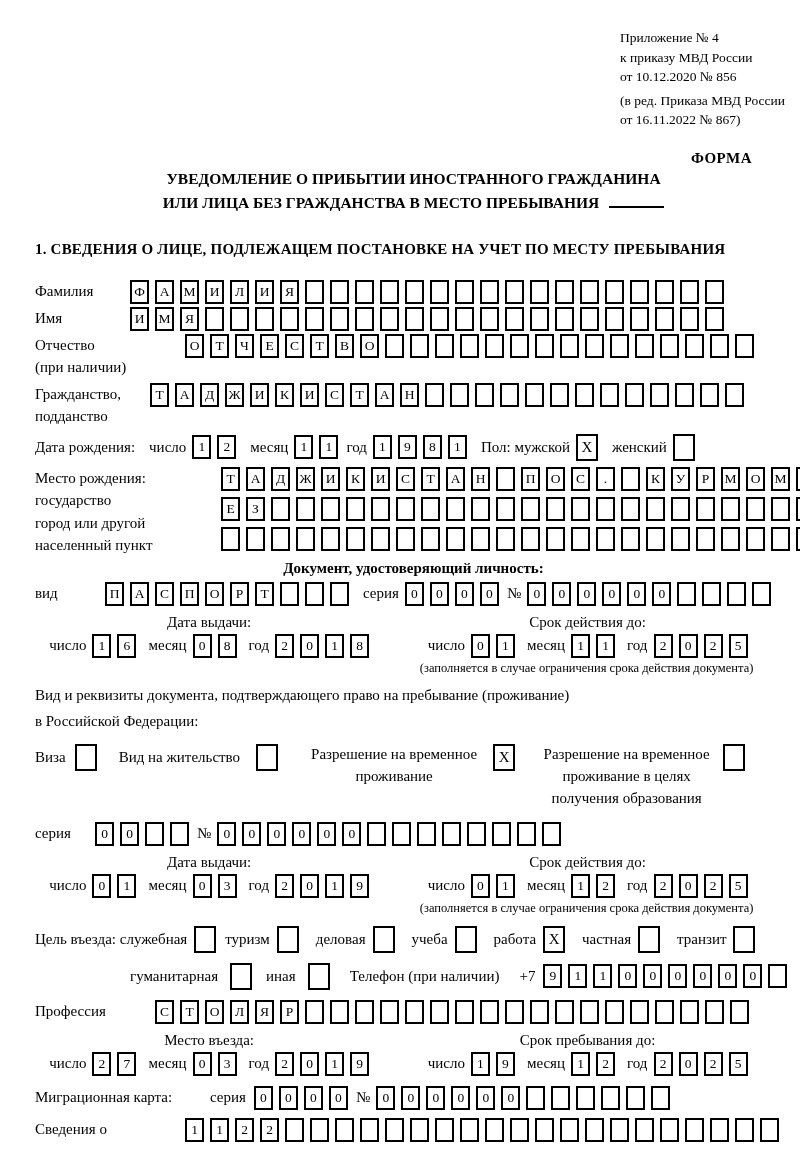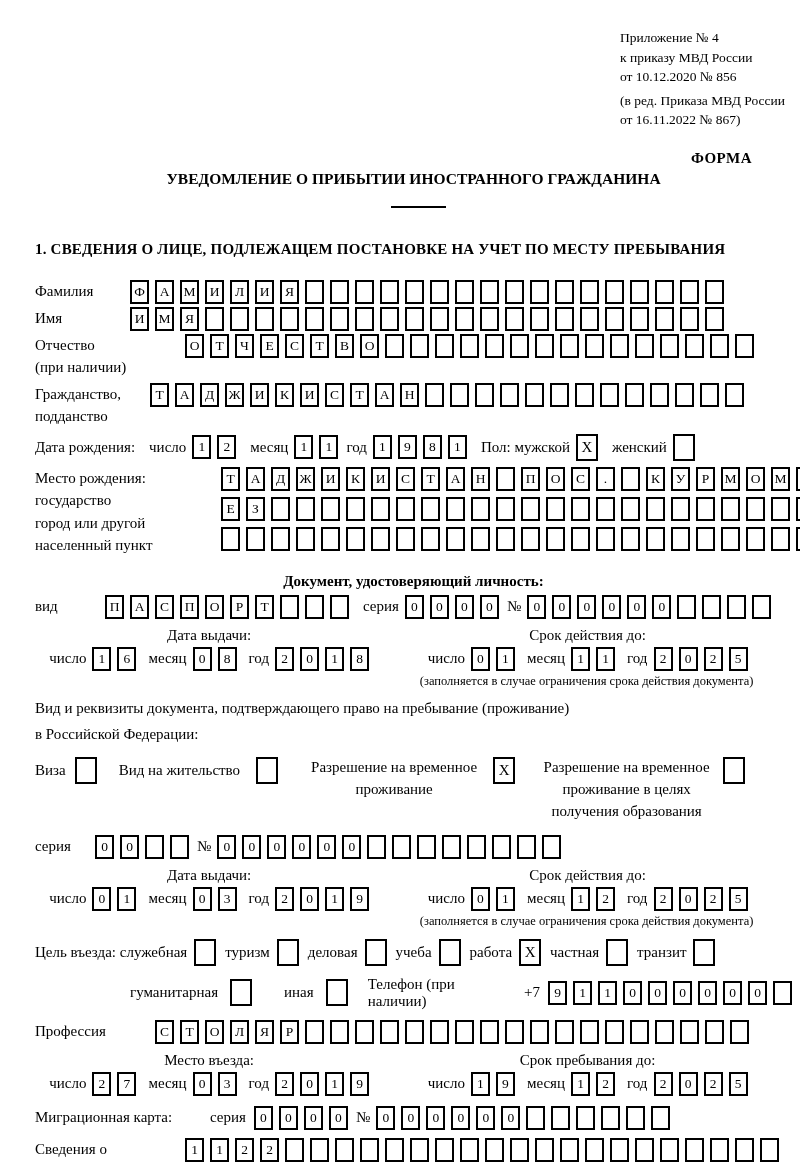--- a/index.html
+++ b/index.html
@@ -46,21 +46,21 @@
   .note{font-size:12.5px;text-align:right;margin-top:3px;margin-right:2px;}
 
   
   .optrow{display:flex;align-items:flex-start;margin-top:10px;}
   .opt{display:flex;align-items:center;}
   .opt .bigbox{margin-left:9px;}
   .optlbl-c{text-align:center;line-height:1.45;}
   .aligntop{align-items:flex-start;}
 
   .purpose-row{display:flex;align-items:center;margin-top:10px;flex-wrap:nowrap;}
-  .purpose-row .opt{margin-right:9px;}
+  .purpose-row .opt{margin-right:17px;}
   .purpose-row .opt .bigbox{margin-left:7px;}
 
   .legal{display:flex;align-items:flex-start;margin-top:8px;}
   .legal-rows .boxrow{margin-bottom:7px;display:flex;}
 </style>
 </head>
 <body>
 
 <div class="page">
 
@@ -70,21 +70,21 @@
     <div>от 10.12.2020 № 856</div>
     <div class="gap"></div>
     <div>(в ред. Приказа МВД России</div>
     <div>от 16.11.2022 № 867)</div>
   </div>
 
   <div class="forma">ФОРМА</div>
 
   <div class="title">
     <div>УВЕДОМЛЕНИЕ О ПРИБЫТИИ ИНОСТРАННОГО ГРАЖДАНИНА</div>
-    <div><span class="uline"></span></div>
+    <div><span>ИЛИ ЛИЦА БЕЗ ГРАЖДАНСТВА В МЕСТО ПРЕБЫВАНИЯ</span><span class="uline"></span></div>
   </div>
 
   <div class="sec-heading">1. СВЕДЕНИЯ О ЛИЦЕ, ПОДЛЕЖАЩЕМ ПОСТАНОВКЕ НА УЧЕТ ПО МЕСТУ ПРЕБЫВАНИЯ</div>
 
   <div class="row" style="margin-top:22px;">
     <span class="lbl w95">Фамилия</span>
     <span class="boxrow">
         <span class="cbox">Ф</span>
         <span class="cbox">А</span>
         <span class="cbox">М</span>
@@ -318,21 +318,21 @@
           <span class="cbox"></span>
           <span class="cbox"></span>
           <span class="cbox"></span>
           <span class="cbox"></span>
           <span class="cbox"></span>
           <span class="cbox"></span>
         </span>
     </span>
   </div>
 
-  <div class="center-bold" style="margin-top:16px;">Документ, удостоверяющий личность:</div>
+  <div class="center-bold" style="margin-top:3px;">Документ, удостоверяющий личность:</div>
 
   <div class="row" style="margin-top:5px;">
     <span class="lbl" style="width:70px;">вид</span>
     <span class="boxrow">
         <span class="cbox">П</span>
         <span class="cbox">А</span>
         <span class="cbox">С</span>
         <span class="cbox">П</span>
         <span class="cbox">О</span>
         <span class="cbox">Р</span>
@@ -562,21 +562,21 @@
       </span>
     <span class="opt">
         <span>транзит</span>
         <span class="boxrow bigbox">
           <span class="cbox"></span>
         </span>
       </span>
   </div>
 
   <div class="purpose-row" style="margin-left:95px;">
-    <span class="opt" style="margin-right:32px;">
+    <span class="opt" style="margin-right:14px;">
         <span>гуманитарная</span>
         <span class="boxrow bigbox" style="margin-left:12px;">
           <span class="cbox"></span>
         </span>
       </span>
     <span class="opt" style="margin-right:20px;">
         <span>иная</span>
         <span class="boxrow bigbox" style="margin-left:12px;">
           <span class="cbox"></span>
         </span>

